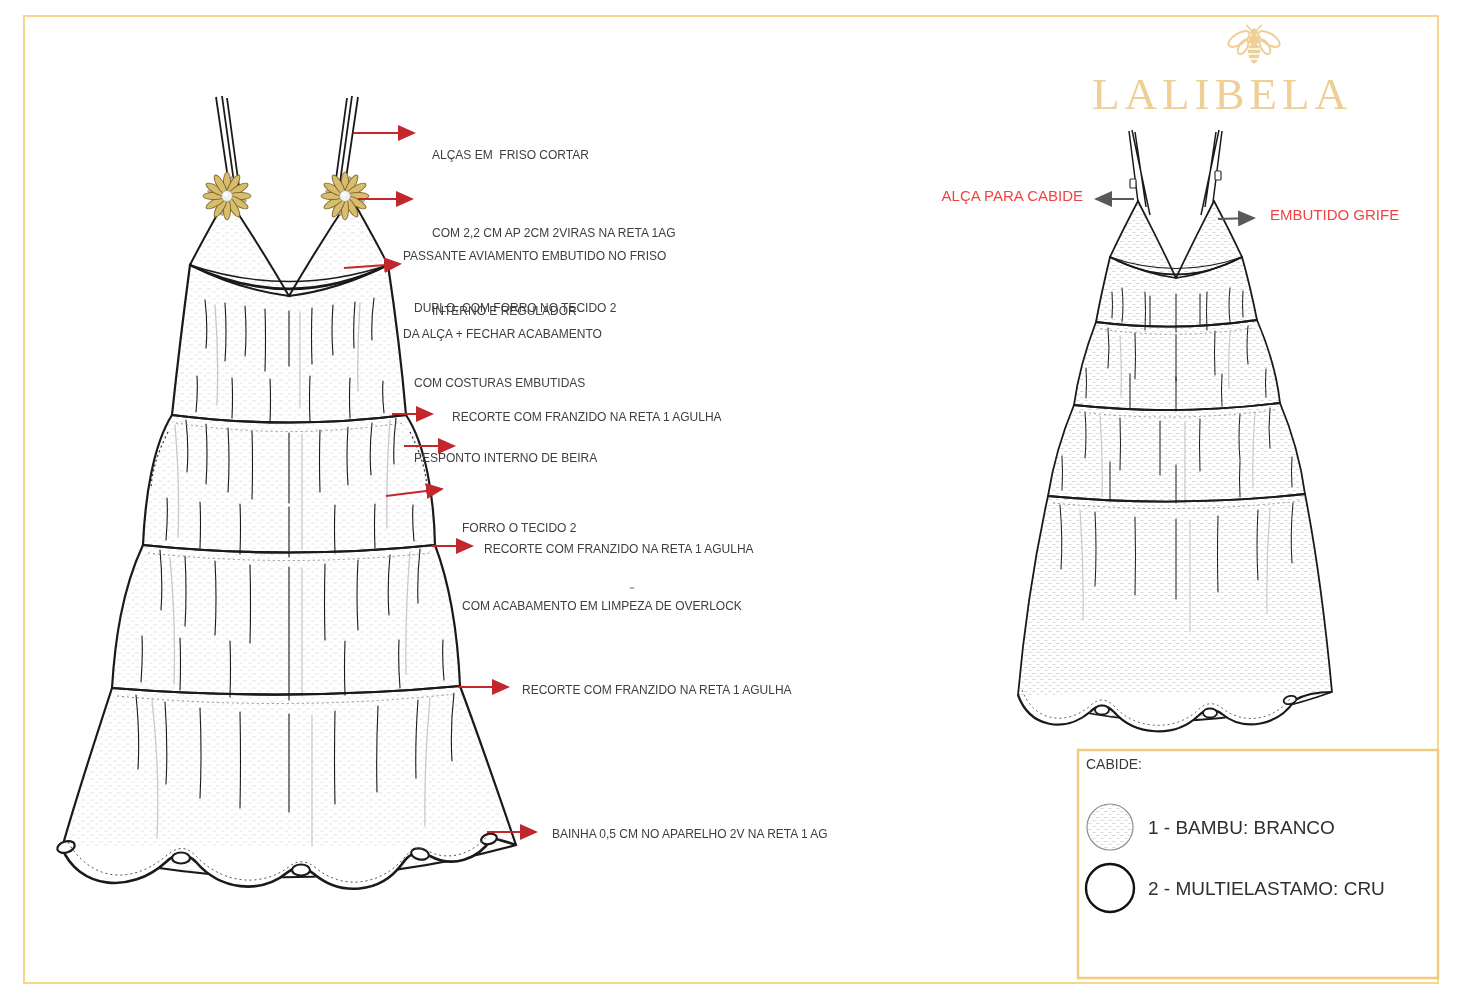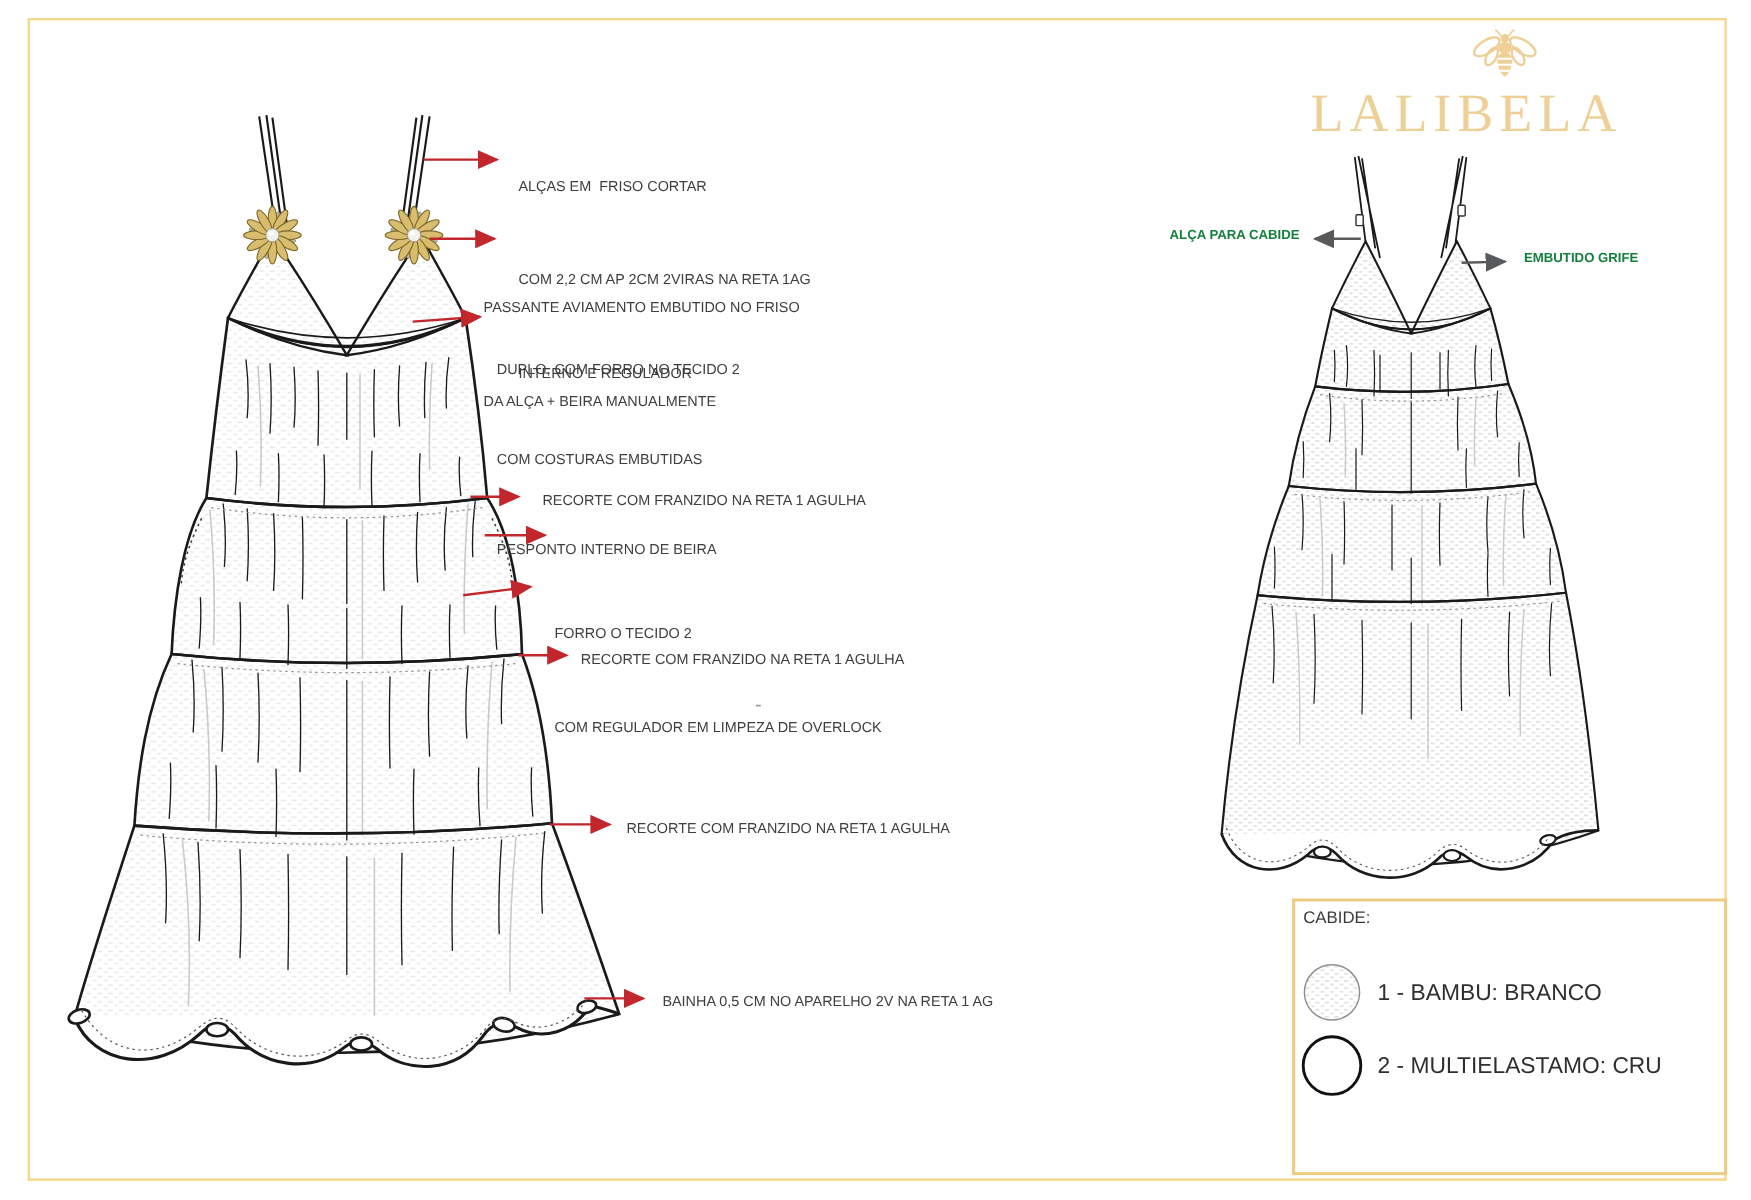--- a/index.html
+++ b/index.html
@@ -3,21 +3,21 @@
 <meta charset="utf-8">
 <style>
   html,body{margin:0;padding:0;background:#fff;}
   #page{position:relative;width:1459px;height:1000px;background:#fff;overflow:hidden;
         font-family:"Liberation Sans",sans-serif;}
   .gold-frame{position:absolute;left:23px;top:15px;width:1412px;height:965px;
         border:2px solid #f6d88c;pointer-events:none;}
   svg.canvas{position:absolute;left:0;top:0;}
   .ann{position:absolute;color:#3e3e3e;font-size:12px;line-height:26px;white-space:pre;}
   .ann div{white-space:pre;}
-  .ann-sm{position:absolute;color:#15803d;font-size:11px;line-height:18px;white-space:pre;font-weight:bold;}
+  .ann-sm{position:absolute;color:#ef4444;font-size:15px;line-height:18px;white-space:pre;}
   .logo-text{position:absolute;left:1092px;top:68px;width:320px;text-align:left;
         font-family:"Liberation Serif",serif;font-size:45px;letter-spacing:5px;
         color:#eed096;font-weight:400;}
   .legend-title{position:absolute;left:1086px;top:756px;font-size:14px;color:#3a3a3a;}
   .legend-label{position:absolute;left:1148px;font-size:19px;color:#2f2f2f;white-space:pre;}
   .cabide{left:920px;top:187px;width:163px;text-align:right;}
   .etiqueta{left:1270px;top:206px;}
 </style>
 </head>
 <body>
@@ -237,31 +237,31 @@
 
   <div class="logo-text">LALIBELA</div>
 
   <div class="ann" style="left:432px;top:90px;">
     <div>ALÇAS EM  FRISO CORTAR</div>
     <div>COM 2,2 CM AP 2CM 2VIRAS NA RETA 1AG</div>
     <div>INTERNO E REGULADOR</div>
   </div>
   <div class="ann" style="left:403px;top:191px;">
     <div>PASSANTE AVIAMENTO EMBUTIDO NO FRISO</div>
-    <div>DA ALÇA + BEIRA MANUALMENTE</div>
+    <div>DA ALÇA + FECHAR ACABAMENTO</div>
   </div>
   <div class="ann" style="left:414px;top:246px;line-height:25px;">
     <div>DUPLO, COM FORRO NO TECIDO 2</div>
     <div>COM COSTURAS EMBUTIDAS</div>
     <div>PESPONTO INTERNO DE BEIRA</div>
   </div>
   <div class="ann" style="left:452px;top:404px;">RECORTE COM FRANZIDO NA RETA 1 AGULHA</div>
   <div class="ann" style="left:462px;top:463px;">
     <div>FORRO O TECIDO 2</div>
-    <div>COM REGULADOR EM LIMPEZA DE OVERLOCK</div>
+    <div>COM ACABAMENTO EM LIMPEZA DE OVERLOCK</div>
   </div>
   <div class="ann" style="left:484px;top:536px;">RECORTE COM FRANZIDO NA RETA 1 AGULHA</div>
   <div class="ann" style="left:522px;top:677px;">RECORTE COM FRANZIDO NA RETA 1 AGULHA</div>
   <div class="ann" style="left:552px;top:821px;">BAINHA 0,5 CM NO APARELHO 2V NA RETA 1 AG</div>
 
   <div class="ann-sm cabide">ALÇA PARA CABIDE</div>
   <div class="ann-sm etiqueta">EMBUTIDO GRIFE</div>
 
   <div class="legend-title">CABIDE:</div>
   <div class="legend-label" style="top:817px;">1 - BAMBU: BRANCO</div>

